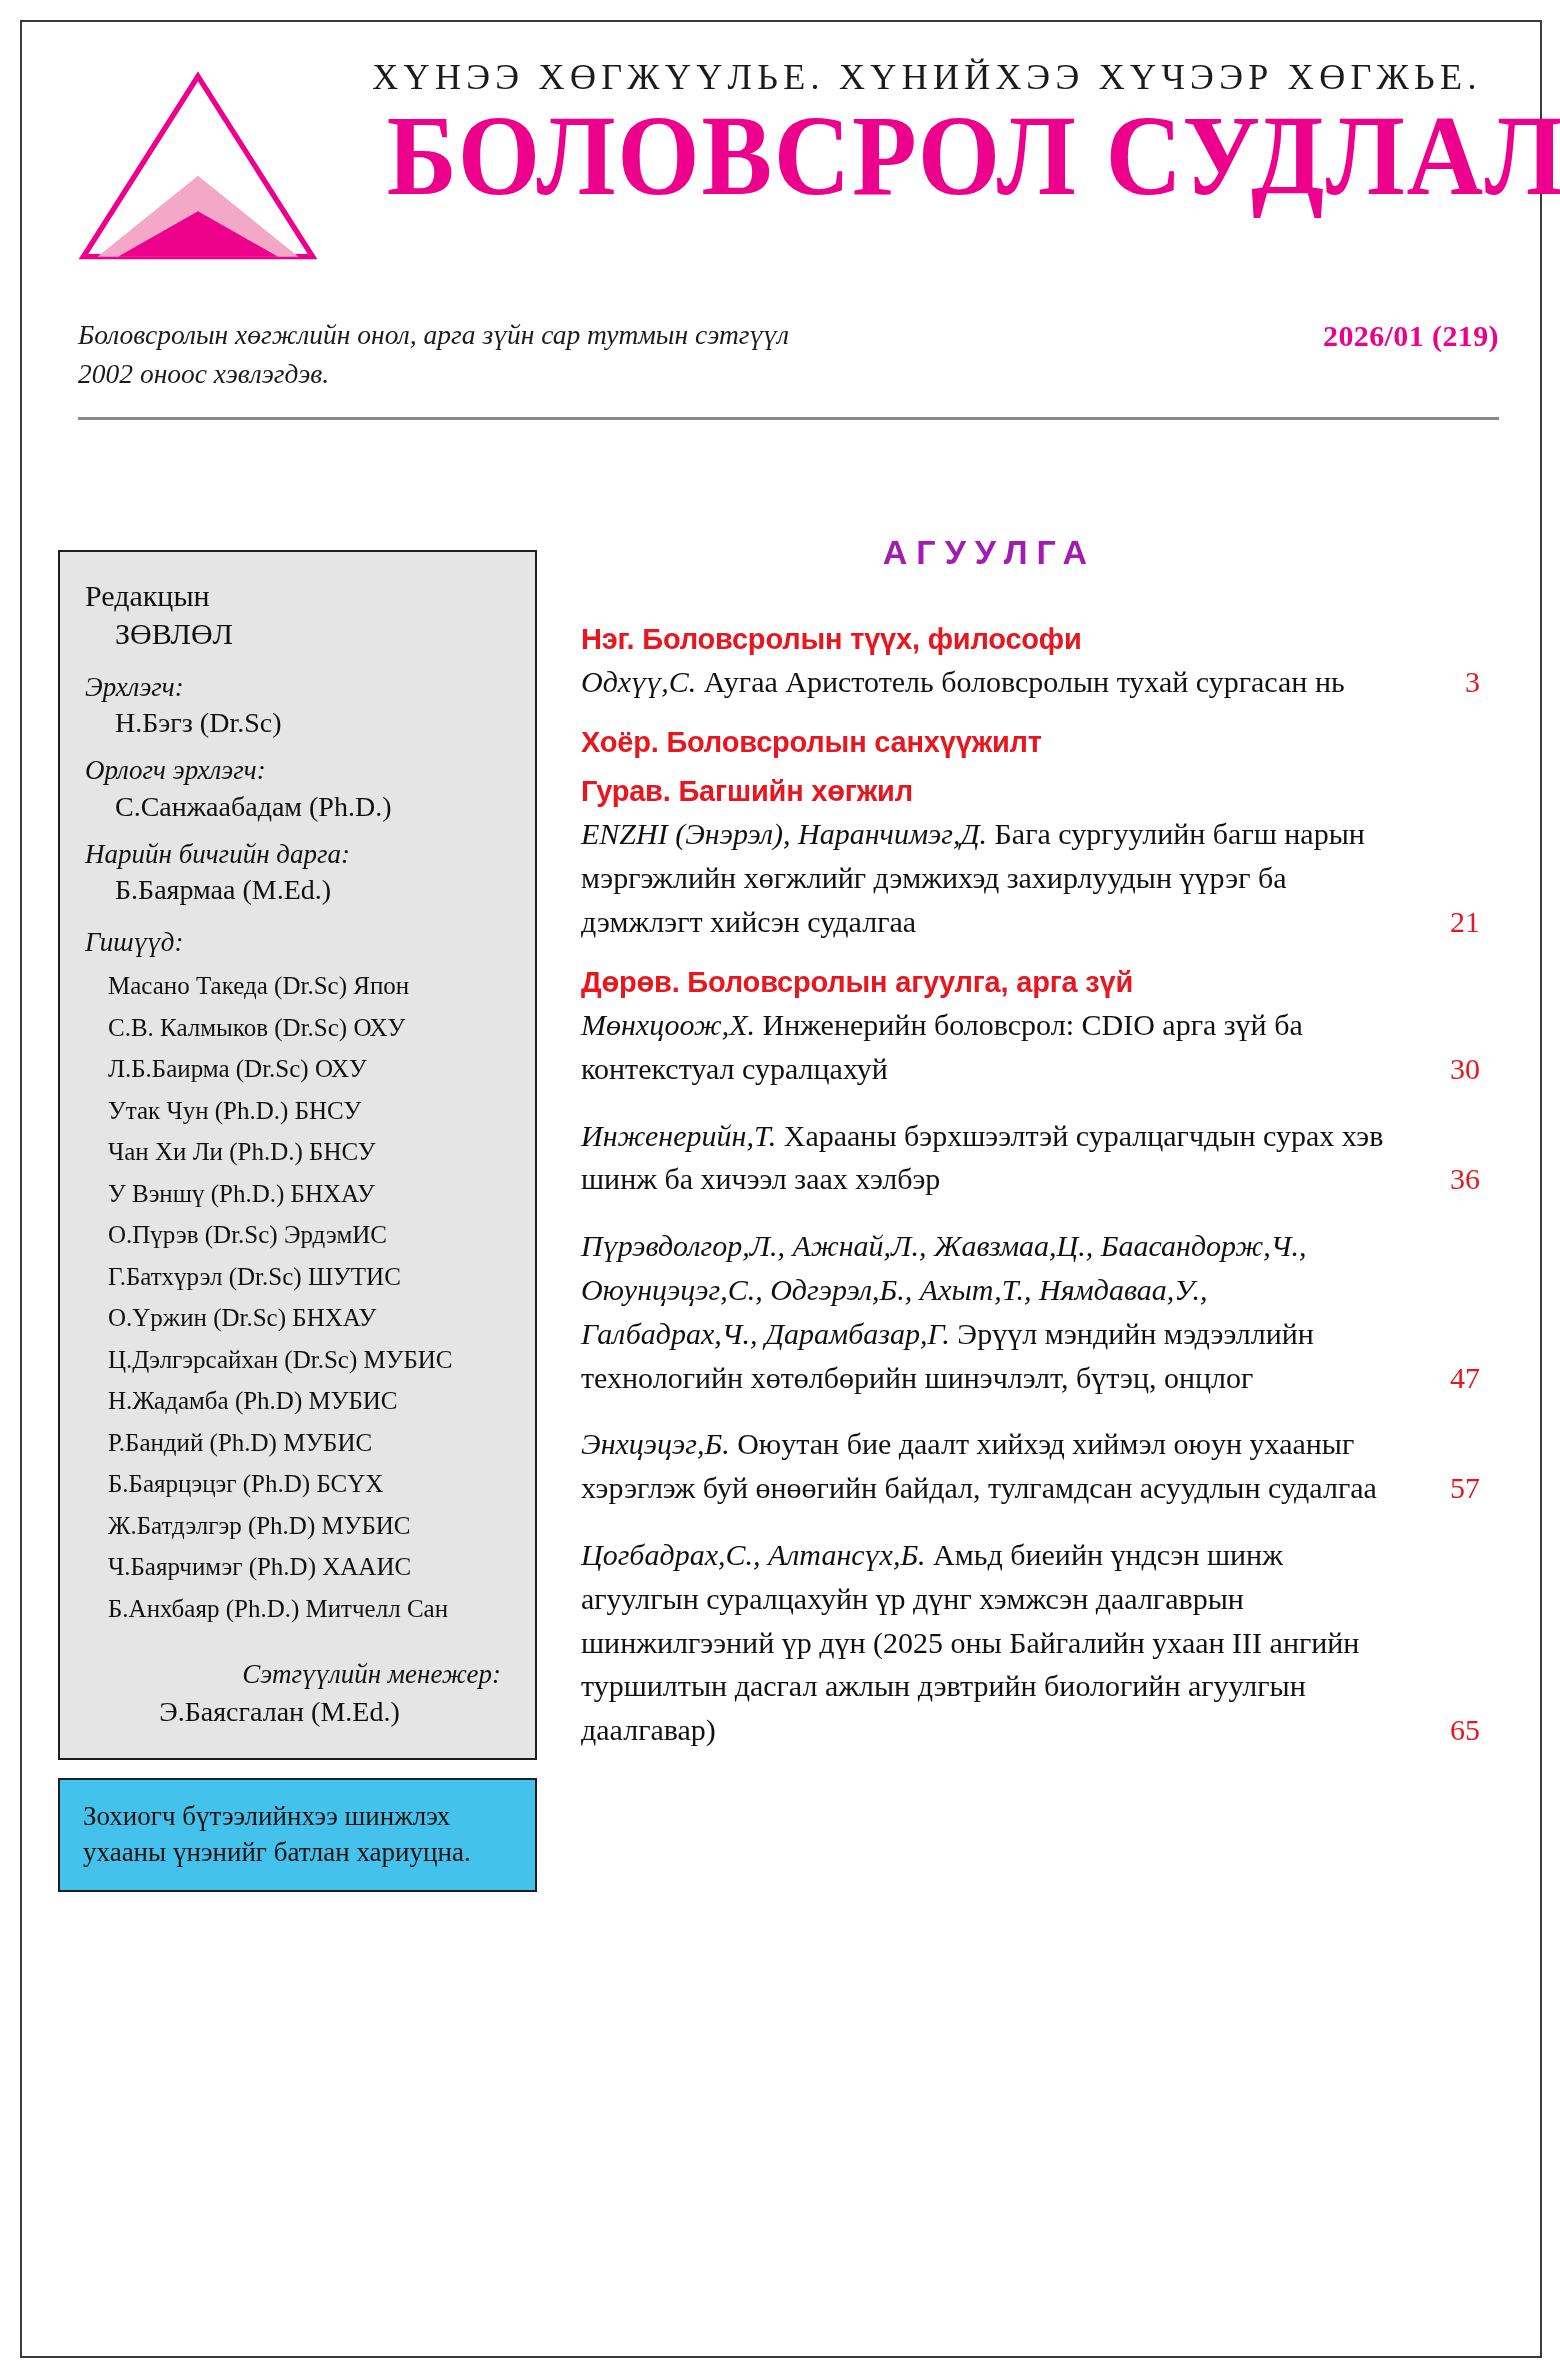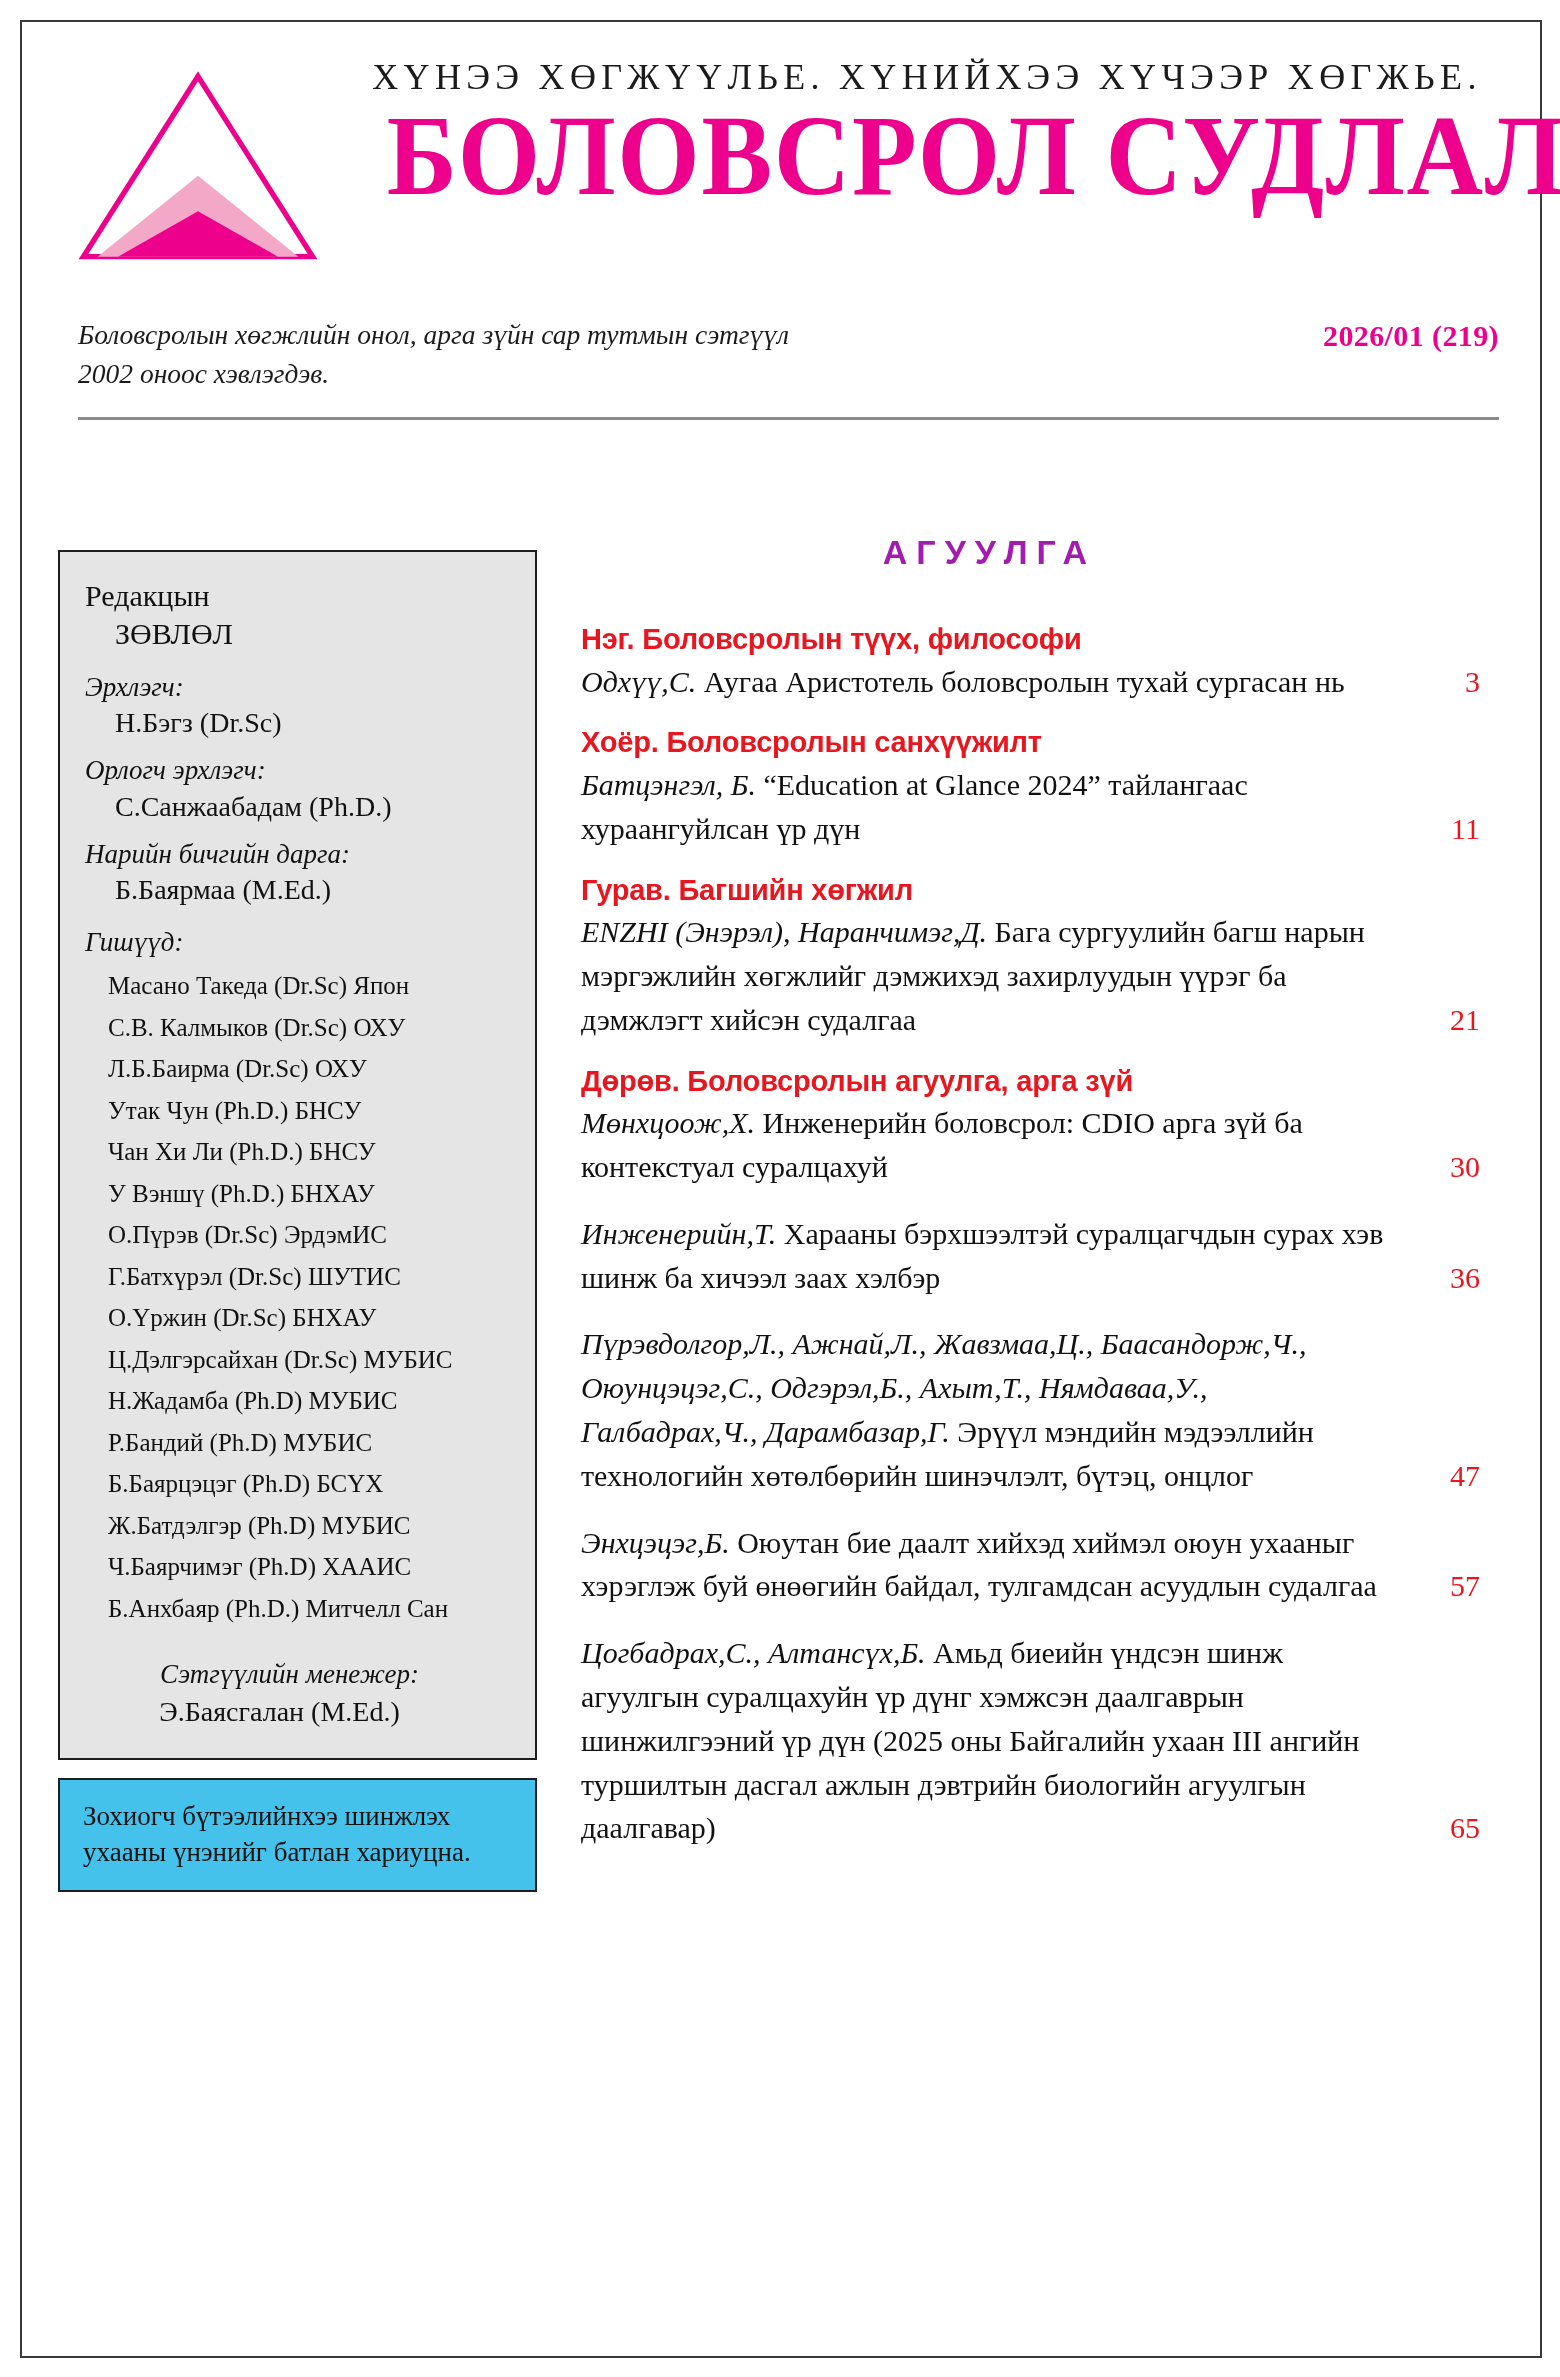--- a/index.html
+++ b/index.html
@@ -147,21 +147,21 @@
   }
   .sb-member {
     font-size: 25px;
     padding-left: 30px;
     margin-top: 14px;
     line-height: 1.1;
   }
   .sb-manager {
     font-style: italic;
     font-size: 27px;
-    text-align: center;
+    text-align: right;
     margin-top: 37px;
     padding-right: 16px;
   }
   .sb-manager-name {
     font-size: 28px;
     text-align: center;
     margin-top: 5.3px;
     padding-right: 36px;
   }
 
@@ -305,24 +305,20 @@
     <div class="section">
       <div class="section-head">Нэг. Боловсролын түүх, философи</div>
       <div class="entry">
         <div class="entry-text"><span class="auth">Одхүү,С.</span><span> Аугаа Аристотель боловсролын тухай сургасан нь</span></div>
         <div class="entry-page">3</div>
       </div>
     </div>
 
     <div class="section">
       <div class="section-head">Хоёр. Боловсролын санхүүжилт</div>
-      <div class="entry">
-        <div class="entry-text"><span class="auth">Батцэнгэл, Б.</span><span> “Education at Glance 2024” тайлангаас хураангуйлсан үр дүн</span></div>
-        <div class="entry-page">11</div>
-      </div>
     </div>
 
     <div class="section">
       <div class="section-head">Гурав. Багшийн хөгжил</div>
       <div class="entry">
         <div class="entry-text"><span class="auth">ENZHI (Энэрэл), Наранчимэг,Д.</span><span> Бага сургуулийн багш нарын мэргэжлийн хөгжлийг дэмжихэд захирлуудын үүрэг ба дэмжлэгт хийсэн судалгаа</span></div>
         <div class="entry-page">21</div>
       </div>
     </div>
 

